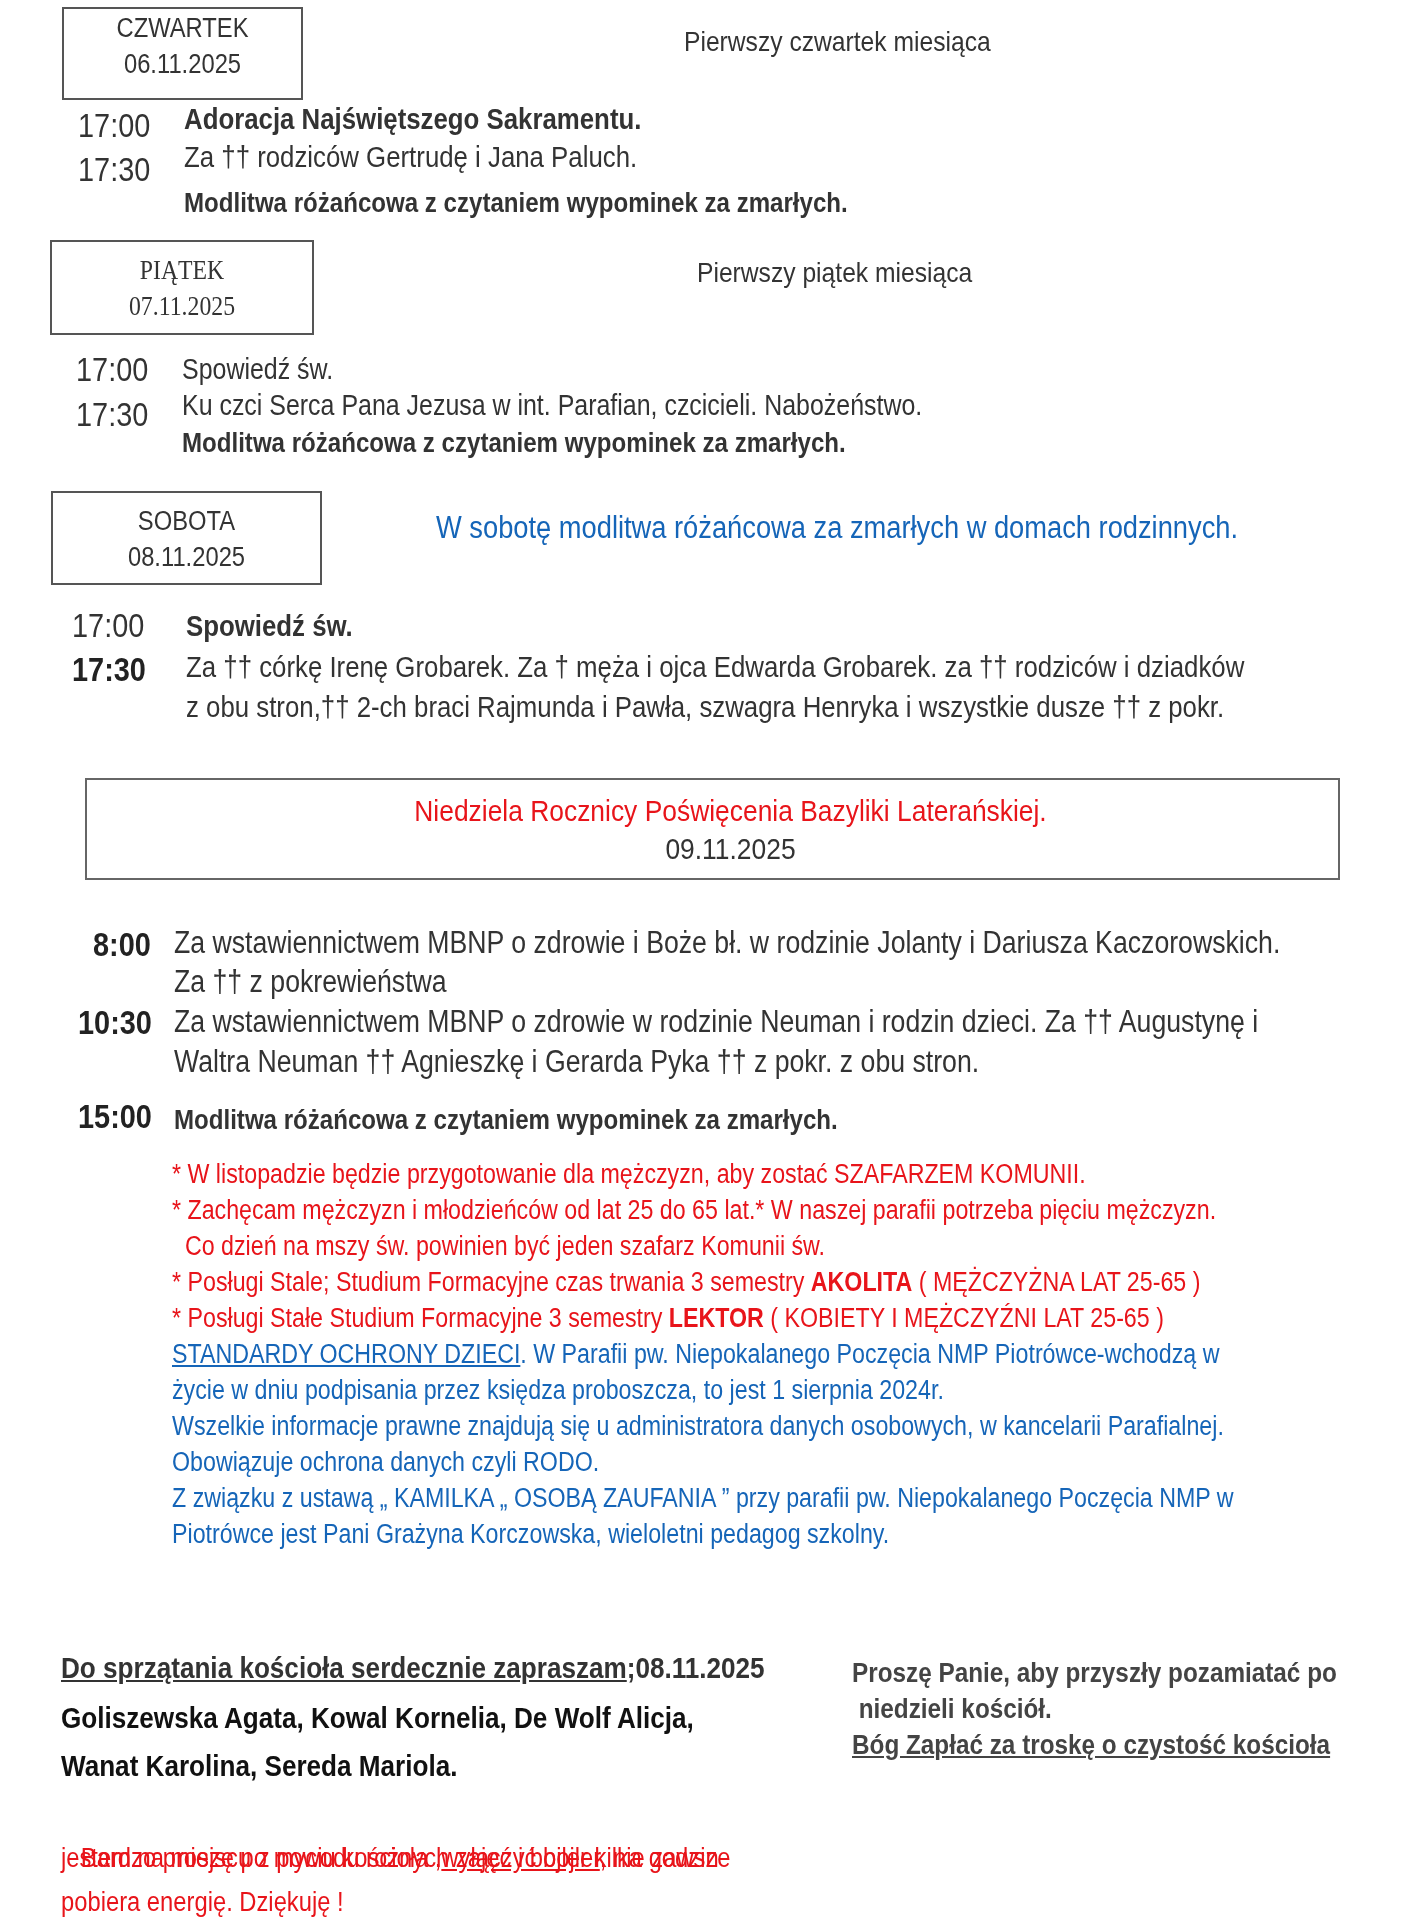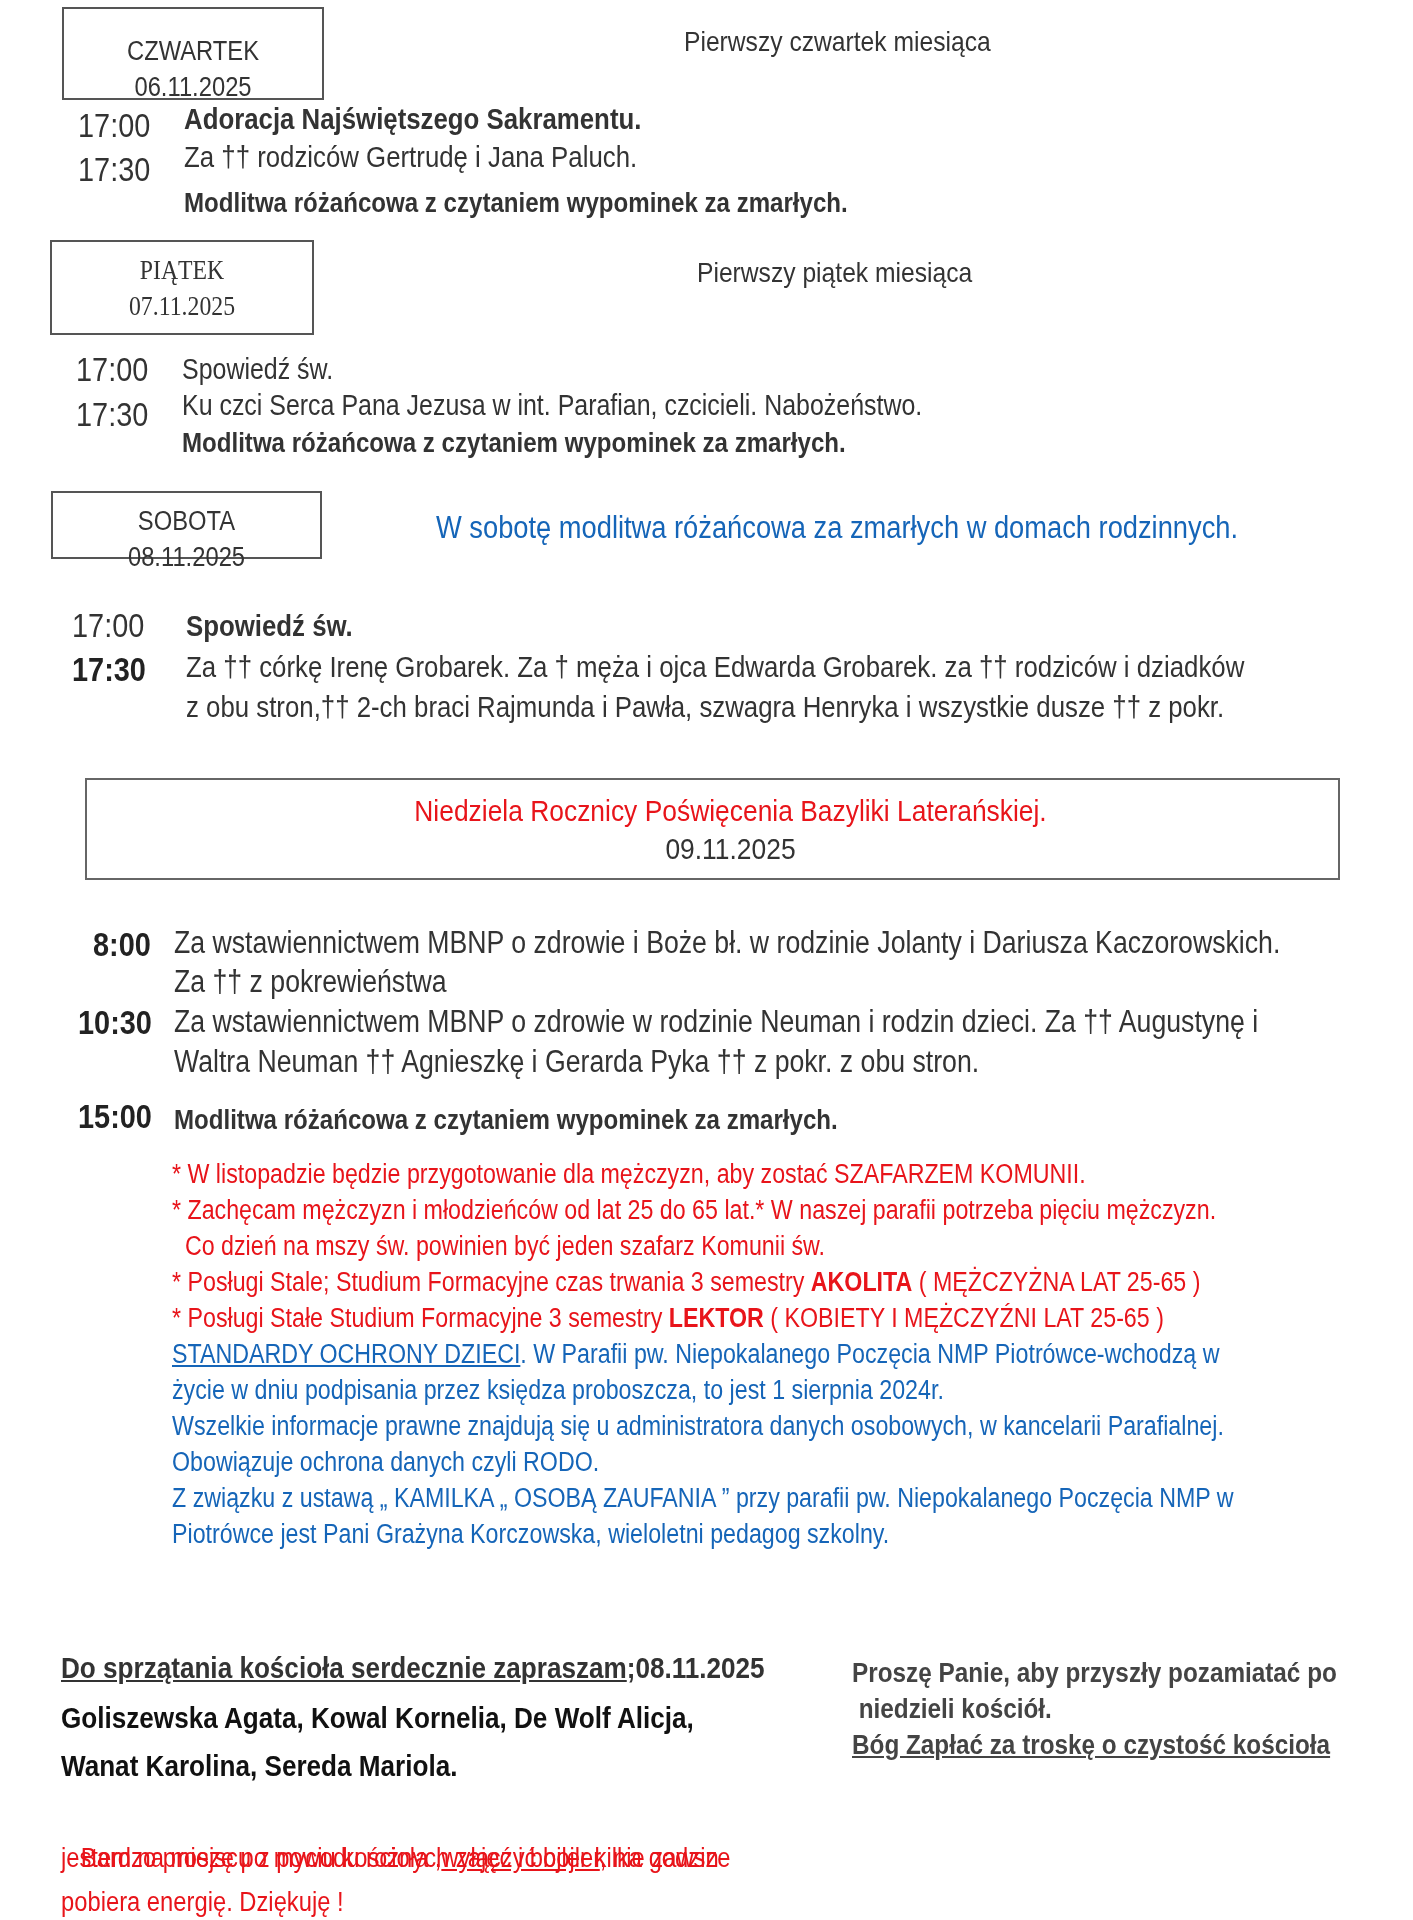--- a/index.html
+++ b/index.html
@@ -23,21 +23,21 @@
   .ann { font-size: 27px; line-height: 36px; transform-origin: left top; transform: scaleX(0.86); }
   .u { text-decoration: underline; }
   .bold { font-weight: bold; }
   .bottom { font-size: 29px; font-weight: bold; color: #111; line-height: 48px; transform-origin: left top; transform: scaleX(0.9); }
   .bottom2 { font-size: 27px; font-weight: bold; color: #444; line-height: 36px; transform-origin: left top; transform: scaleX(0.9); }
   .redp { font-size: 27px; color: #e8141a; line-height: 44px; transform-origin: left top; transform: scaleX(0.88); }
 </style>
 </head>
 <body>
 
-<div class="daybox" style="left:62px;top:7px;width:262px;height:93px;padding-top:24px;">
+<div class="daybox" style="left:62px;top:7px;width:241px;height:93px;padding-top:1px;">
   <div>CZWARTEK</div>
   <div>06.11.2025</div>
 </div>
 <div class="abs note" style="left:684px;top:26px;">Pierwszy czwartek miesiąca</div>
 <div class="abs time" style="left:78px;top:106px;">17:00</div>
 <div class="abs time" style="left:78px;top:150px;">17:30</div>
 <div class="abs txt b" style="left:184px;top:100px;font-size:30px;">Adoracja Najświętszego Sakramentu.</div>
 <div class="abs txt" style="left:184px;top:138px;">Za †† rodziców Gertrudę i Jana Paluch.</div>
 <div class="abs txt b" style="left:184px;top:184px;">Modlitwa różańcowa z czytaniem wypominek za zmarłych.</div>
 
@@ -45,21 +45,21 @@
   <div>PIĄTEK</div>
   <div>07.11.2025</div>
 </div>
 <div class="abs note" style="left:697px;top:257px;">Pierwszy piątek miesiąca</div>
 <div class="abs time" style="left:76px;top:350px;">17:00</div>
 <div class="abs time" style="left:76px;top:395px;">17:30</div>
 <div class="abs txt" style="left:182px;top:350px;font-size:29px;">Spowiedź św.</div>
 <div class="abs txt" style="left:182px;top:386px;font-size:29px;">Ku czci Serca Pana Jezusa w int. Parafian, czcicieli. Nabożeństwo.</div>
 <div class="abs txt b" style="left:182px;top:424px;">Modlitwa różańcowa z czytaniem wypominek za zmarłych.</div>
 
-<div class="daybox" style="left:51px;top:491px;width:271px;height:68px;padding-top:10px;">
+<div class="daybox" style="left:51px;top:491px;width:271px;height:94px;padding-top:10px;">
   <div>SOBOTA</div>
   <div>08.11.2025</div>
 </div>
 <div class="abs note blue" style="left:436px;top:510px;font-size:31px;">W sobotę modlitwa różańcowa za zmarłych w domach rodzinnych.</div>
 <div class="abs time" style="left:72px;top:606px;">17:00</div>
 <div class="abs time b" style="left:72px;top:650px;">17:30</div>
 <div class="abs txt b" style="left:186px;top:607px;font-size:30px;">Spowiedź św.</div>
 <div class="abs txt" style="left:186px;top:648px;">Za †† córkę Irenę Grobarek. Za † męża i ojca Edwarda Grobarek. za †† rodziców i dziadków</div>
 <div class="abs txt" style="left:186px;top:688px;">z obu stron,†† 2-ch braci Rajmunda i Pawła, szwagra Henryka i wszystkie dusze †† z pokr.</div>
 

